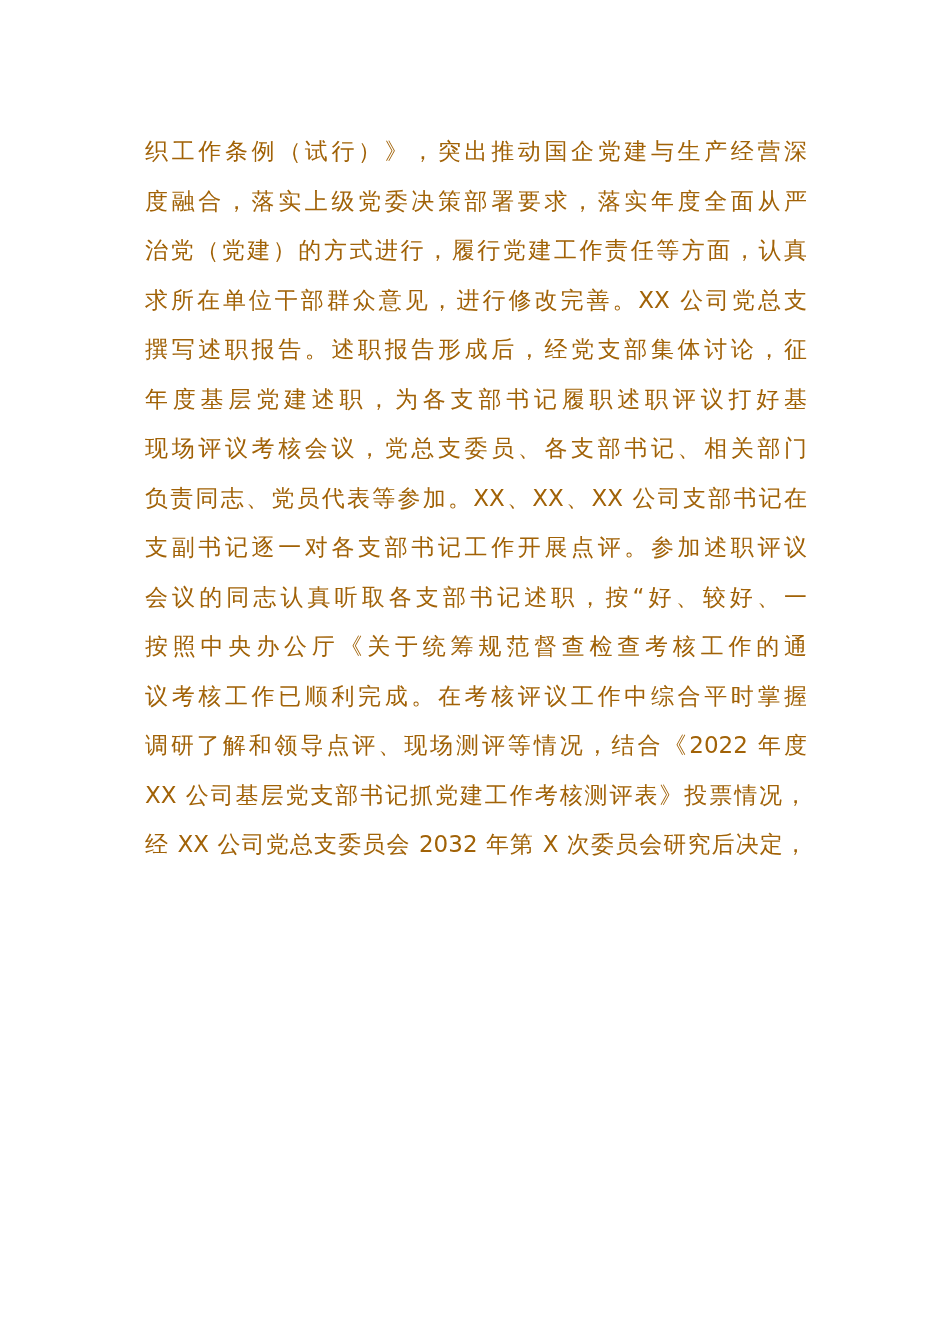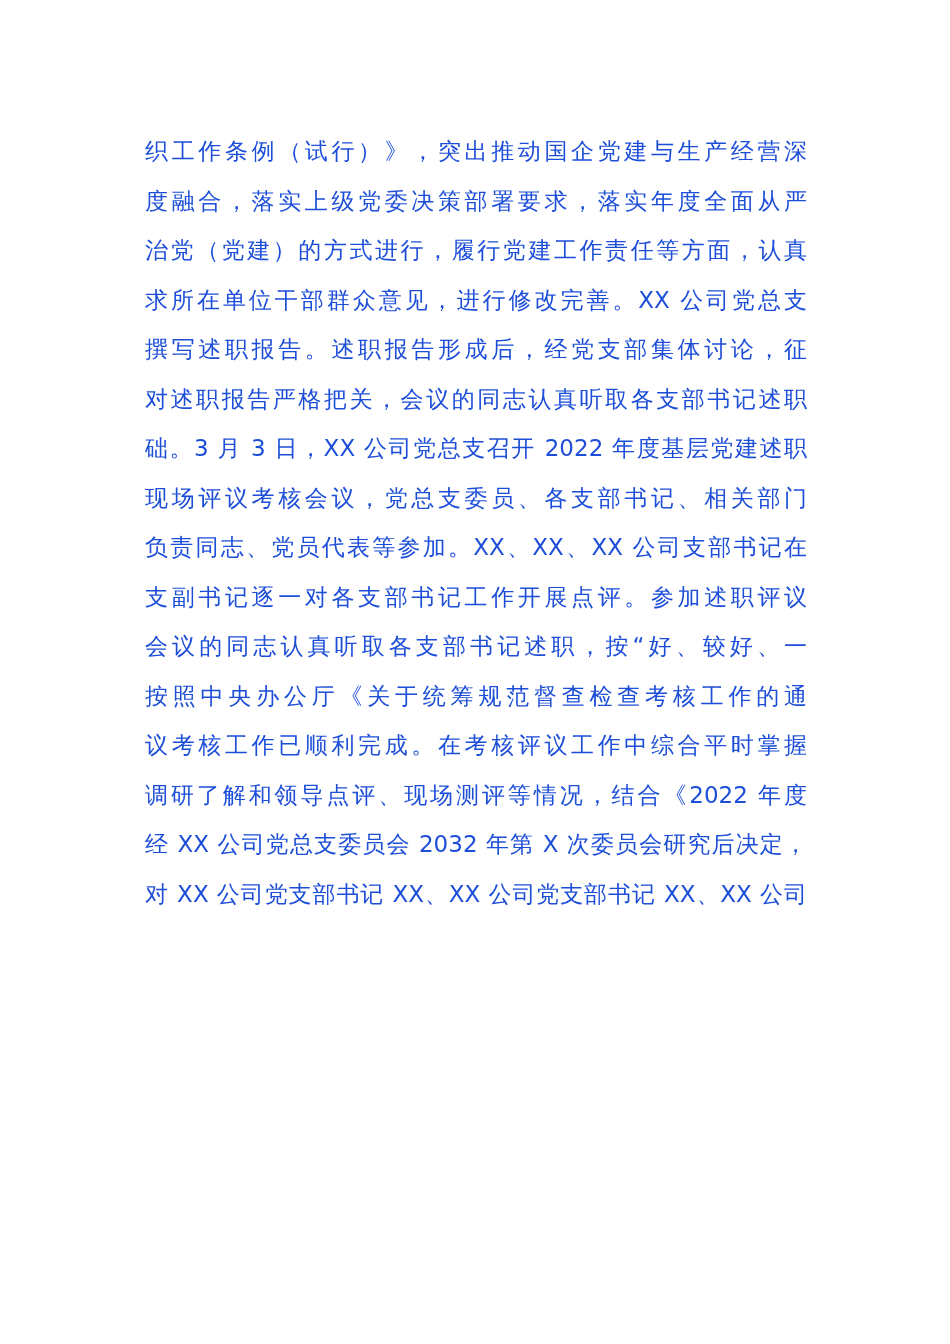--- a/index.html
+++ b/index.html
@@ -10,47 +10,46 @@
   }
   .text-block {
     position: absolute; left: 145px; top: 127px; width: 662px;
   }
   .line {
     display: block;
     height: 49.5px;
     line-height: 49.5px;
     font-family: "DejaVu Sans", "Liberation Sans", sans-serif;
     font-size: 23px;
-    color: #1d4ed8;
+    color: #a16207;
     white-space: nowrap;
     text-align: justify;
     text-align-last: justify;
     letter-spacing: 0px;
   }
   .line.last { text-align-last: left; }
 </style>
 </head>
 <body>
 
 <div class="page">
   <div class="text-block">
     <div>
       <span class="line">织工作条例（试行）》，突出推动国企党建与生产经营深</span>
       <span class="line">度融合，落实上级党委决策部署要求，落实年度全面从严</span>
       <span class="line">治党（党建）的方式进行，履行党建工作责任等方面，认真</span>
       <span class="line">求所在单位干部群众意见，进行修改完善。XX 公司党总支</span>
       <span class="line">撰写述职报告。述职报告形成后，经党支部集体讨论，征</span>
-      <span class="line">对述职报告严格把关，会议的同志认真听取各支部书记述职</span>
-      <span class="line">础。3 月 3 日，XX 公司党总支召开 2022 年度基层党建述职</span>
+      <span class="line">年度基层党建述职，为各支部书记履职述职评议打好基</span>
       <span class="line">现场评议考核会议，党总支委员、各支部书记、相关部门</span>
       <span class="line">负责同志、党员代表等参加。XX、XX、XX 公司支部书记在</span>
       <span class="line">支副书记逐一对各支部书记工作开展点评。参加述职评议</span>
       <span class="line">会议的同志认真听取各支部书记述职，按“好、较好、一</span>
     </div>
     <div>
       <span class="line">按照中央办公厅《关于统筹规范督查检查考核工作的通</span>
       <span class="line">议考核工作已顺利完成。在考核评议工作中综合平时掌握</span>
       <span class="line">调研了解和领导点评、现场测评等情况，结合《2022 年度</span>
+      <span class="line">XX 公司基层党支部书记抓党建工作考核测评表》投票情况，</span>
       <span class="line">经 XX 公司党总支委员会 2032 年第 X 次委员会研究后决定，</span>
-      <span class="line">对 XX 公司党支部书记 XX、XX 公司党支部书记 XX、XX 公司</span>
     </div>
   </div>
 </div>
 
 </body></html>

